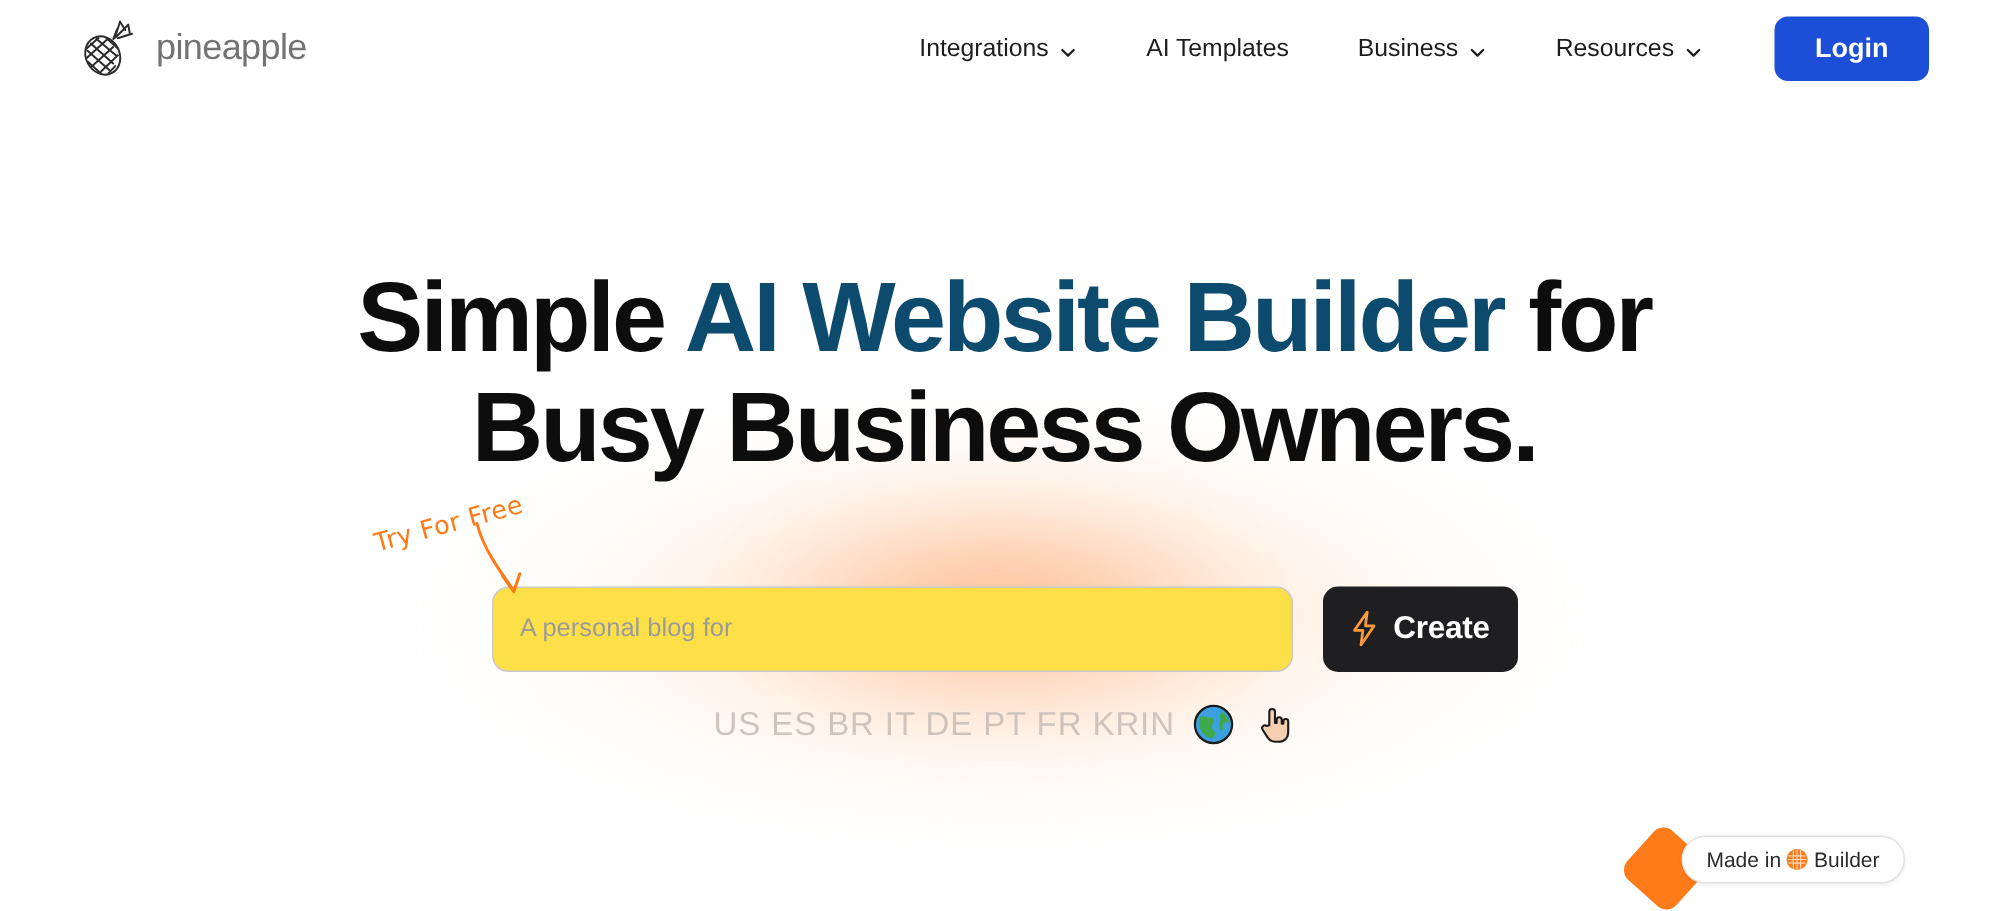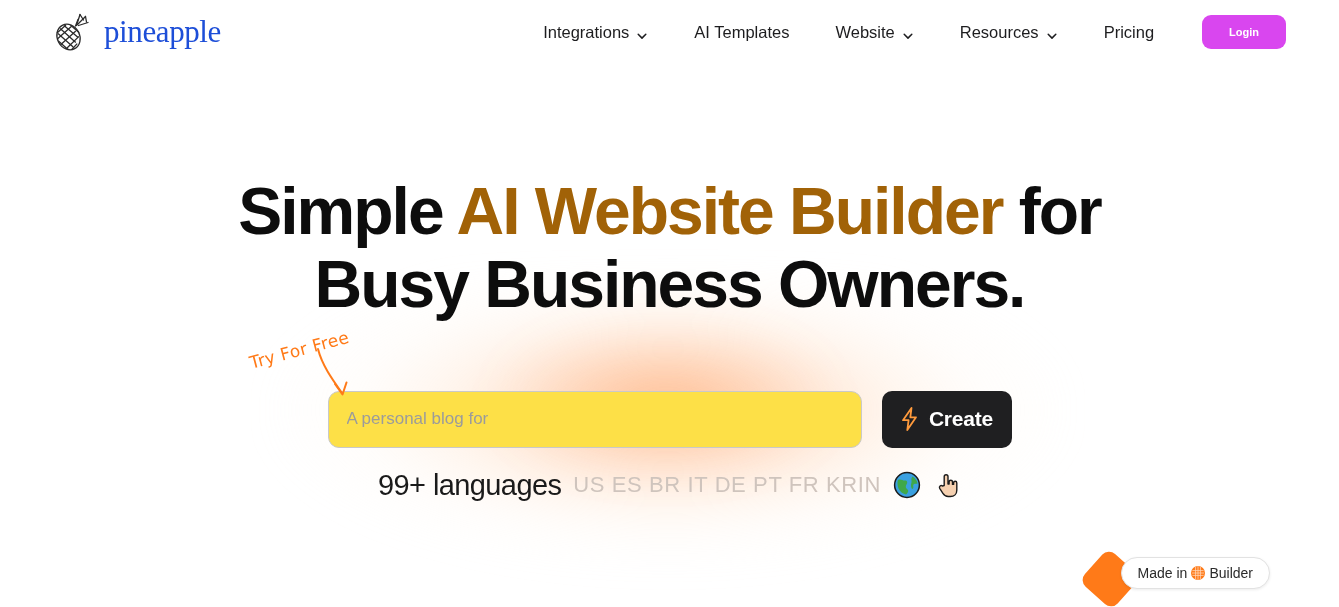--- a/index.html
+++ b/index.html
@@ -58,25 +58,24 @@
   }
 
   .brand {
     display: flex;
     align-items: center;
     gap: 11px;
     cursor: pointer;
   }
   .brand-mark { width: 40px; height: 42px; display: block; }
   .brand-name {
-    font-size: 31px;
+    font-size: 24px;
     letter-spacing: -0.4px;
-    color: #1d4ed8;
+    color: #737373;
     font-weight: 400;
-    font-family: Liberation Serif, serif;
   }
 
   .nav {
     margin-left: auto;
     display: flex;
     align-items: center;
     gap: 0;
   }
   .nav-item {
     display: flex;
@@ -89,23 +88,23 @@
     white-space: nowrap;
   }
   .nav-item .chev {
     width: 12px; height: 12px;
     display: inline-block;
     flex: 0 0 auto;
     margin-top: 2px;
   }
   .login-btn {
     margin-left: 25px;
-    background: #d946ef;
+    background: #1d4ed8;
     color: #ffffff;
-    font-size: 11px;
+    font-size: 18px;
     font-weight: 700;
     border: none;
     border-radius: 9px;
     padding: 11px 27px;
     cursor: pointer;
     font-family: "Liberation Sans", sans-serif;
   }
 
   
   .hero {
@@ -115,21 +114,21 @@
   }
 
   .headline {
     margin-top: 114px;
     font-size: 66px;
     line-height: 1.03;
     font-weight: 700;
     letter-spacing: -2.0px;
     color: #0d0d0d;
   }
-  .headline .accent { color: #a16207; }
+  .headline .accent { color: #0c4a6e; }
   .headline .line2 { display: block; margin-top: 5px; }
 
   
   .form-wrap {
     position: relative;
     width: 684px;
     margin: 72px auto 0 auto;
     display: flex;
     align-items: stretch;
     gap: 20px;
@@ -312,40 +311,37 @@
             <path d="M2.2 4.3 L6 8.1 L9.8 4.3" stroke="#1d1d1f" stroke-width="1.5" stroke-linecap="round" stroke-linejoin="round"></path>
           </svg>
       </span>
     </div>
 
     <div class="nav-item">
       <span>AI Templates</span>
     </div>
 
     <div class="nav-item">
-      <span>Website</span>
+      <span>Business</span>
       <span class="chev">
         <svg viewBox="0 0 12 12" fill="none">
             <path d="M2.2 4.3 L6 8.1 L9.8 4.3" stroke="#1d1d1f" stroke-width="1.5" stroke-linecap="round" stroke-linejoin="round"></path>
           </svg>
       </span>
     </div>
 
     <div class="nav-item">
       <span>Resources</span>
       <span class="chev">
         <svg viewBox="0 0 12 12" fill="none">
             <path d="M2.2 4.3 L6 8.1 L9.8 4.3" stroke="#1d1d1f" stroke-width="1.5" stroke-linecap="round" stroke-linejoin="round"></path>
           </svg>
       </span>
     </div>
 
-    <div class="nav-item">
-      <span>Pricing</span>
-    </div>
 
     <button class="login-btn">Login</button>
   </div>
 </div>
 
 <div class="hero">
 
   <h1 class="headline">
     <span>Simple </span><span class="accent">AI Website Builder</span><span> for</span>
     <span class="line2">Busy Business Owners.</span>
@@ -369,21 +365,20 @@
       <span>
         <svg class="bolt" viewBox="0 0 19 24" fill="none">
           <path d="M11.5 1 L3 13.2 L8.6 13.2 L7.3 23 L16 10.3 L10.3 10.3 Z" stroke="#ff9a3c" stroke-width="1.8" stroke-linejoin="round" fill="none"></path>
         </svg>
       </span>
       <span>Create</span>
     </button>
   </div>
 
   <div class="langs">
-    <span class="lang-count">99+ languages</span>
     <span class="lang-codes">US ES BR IT DE PT FR KRIN</span>
     <span>
       <svg class="globe-icon" viewBox="0 0 28 28">
         <circle cx="14" cy="14" r="12.4" fill="#3aa0e0" stroke="#1b1b1b" stroke-width="1.5"></circle>
         <path d="M5 9 C8 7.5 10 10 12 9.5 C14 9 15 11.5 13.5 13.5 C12 15.5 13 17.5 14.5 18.5 C16 19.5 15 22 13 23.5 C10.5 23 7 21 5.5 17.5 C4.5 15 4 11 5 9 Z" fill="#3fa84a"></path>
         <path d="M19.5 5.5 C22 7 24 9.5 24.5 12.5 C23 13 21.5 12 20.5 13.5 C19.5 15 21 16 20 17.5 C19.2 18.7 18.5 17.5 18 15.5 C17.5 13 19 11.5 18.5 9.5 C18.1 8 18.7 6.4 19.5 5.5 Z" fill="#3fa84a"></path>
       </svg>
     </span>
     <span>
       <svg class="hand-icon" viewBox="0 0 28 28">

